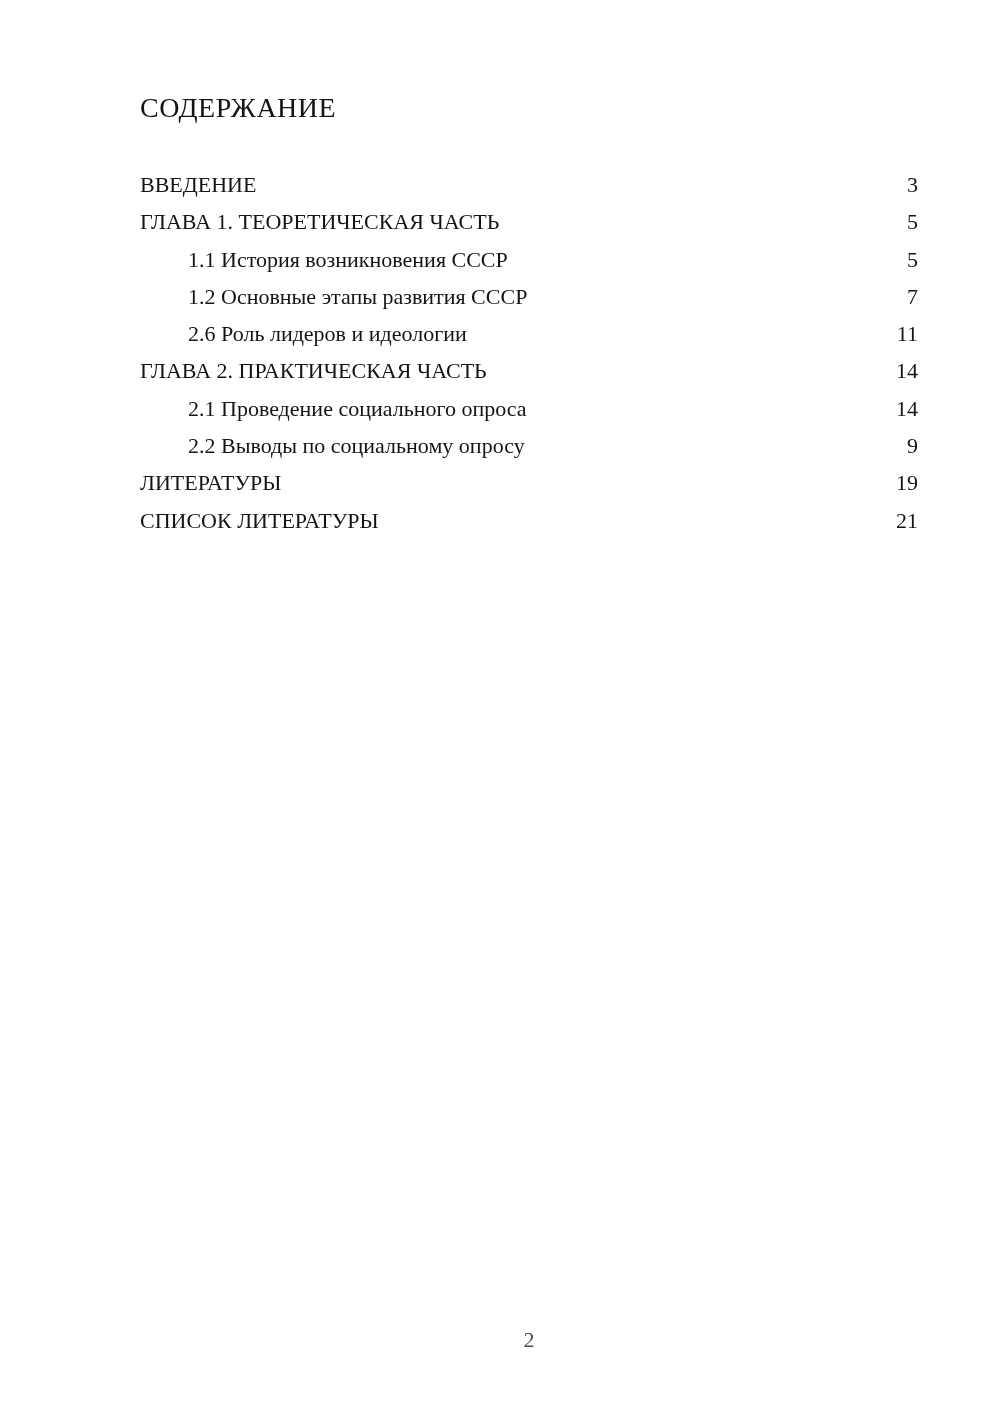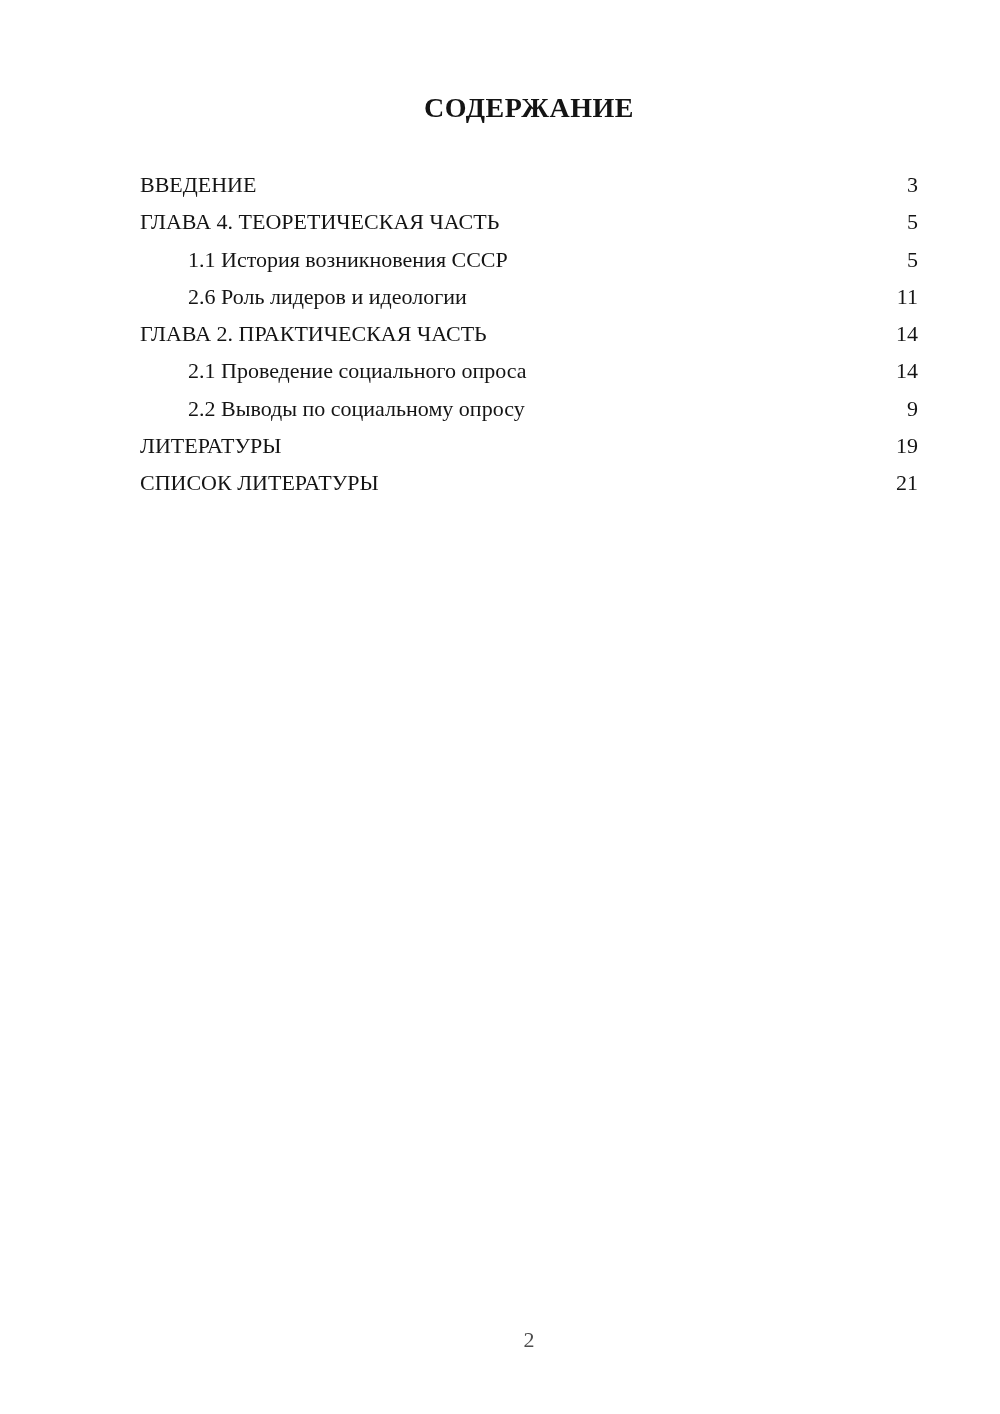--- a/index.html
+++ b/index.html
@@ -15,23 +15,23 @@
   .page {
     position: absolute;
     inset: 0;
     background: #ffffff;
   }
   .doc-title {
     position: absolute;
     top: 92px;
     left: 140px;
     width: 778px;
-    text-align: center;
+    text-align: left;
     font-size: 28px;
-    font-weight: bold;
+    font-weight: normal;
     letter-spacing: 0.5px;
     color: #141414;
   }
   .toc {
     position: absolute;
     top: 166px;
     left: 140px;
     width: 778px;
   }
   .toc-row {
@@ -68,26 +68,30 @@
 
 <div class="page">
   <h1 class="doc-title">СОДЕРЖАНИЕ</h1>
 
   <div class="toc" id="toc">
       <div class="toc-row">
         <span class="label">ВВЕДЕНИЕ</span>
         <span class="pagenum">3</span>
       </div>
       <div class="toc-row">
-        <span class="label">ГЛАВА 4. ТЕОРЕТИЧЕСКАЯ ЧАСТЬ</span>
+        <span class="label">ГЛАВА 1. ТЕОРЕТИЧЕСКАЯ ЧАСТЬ</span>
         <span class="pagenum">5</span>
       </div>
       <div class="toc-row indented">
         <span class="label">1.1 История возникновения СССР</span>
         <span class="pagenum">5</span>
+      </div>
+      <div class="toc-row indented">
+        <span class="label">1.2 Основные этапы развития СССР</span>
+        <span class="pagenum">7</span>
       </div>
       <div class="toc-row indented">
         <span class="label">2.6 Роль лидеров и идеологии</span>
         <span class="pagenum">11</span>
       </div>
       <div class="toc-row">
         <span class="label">ГЛАВА 2. ПРАКТИЧЕСКАЯ ЧАСТЬ</span>
         <span class="pagenum">14</span>
       </div>
       <div class="toc-row indented">

